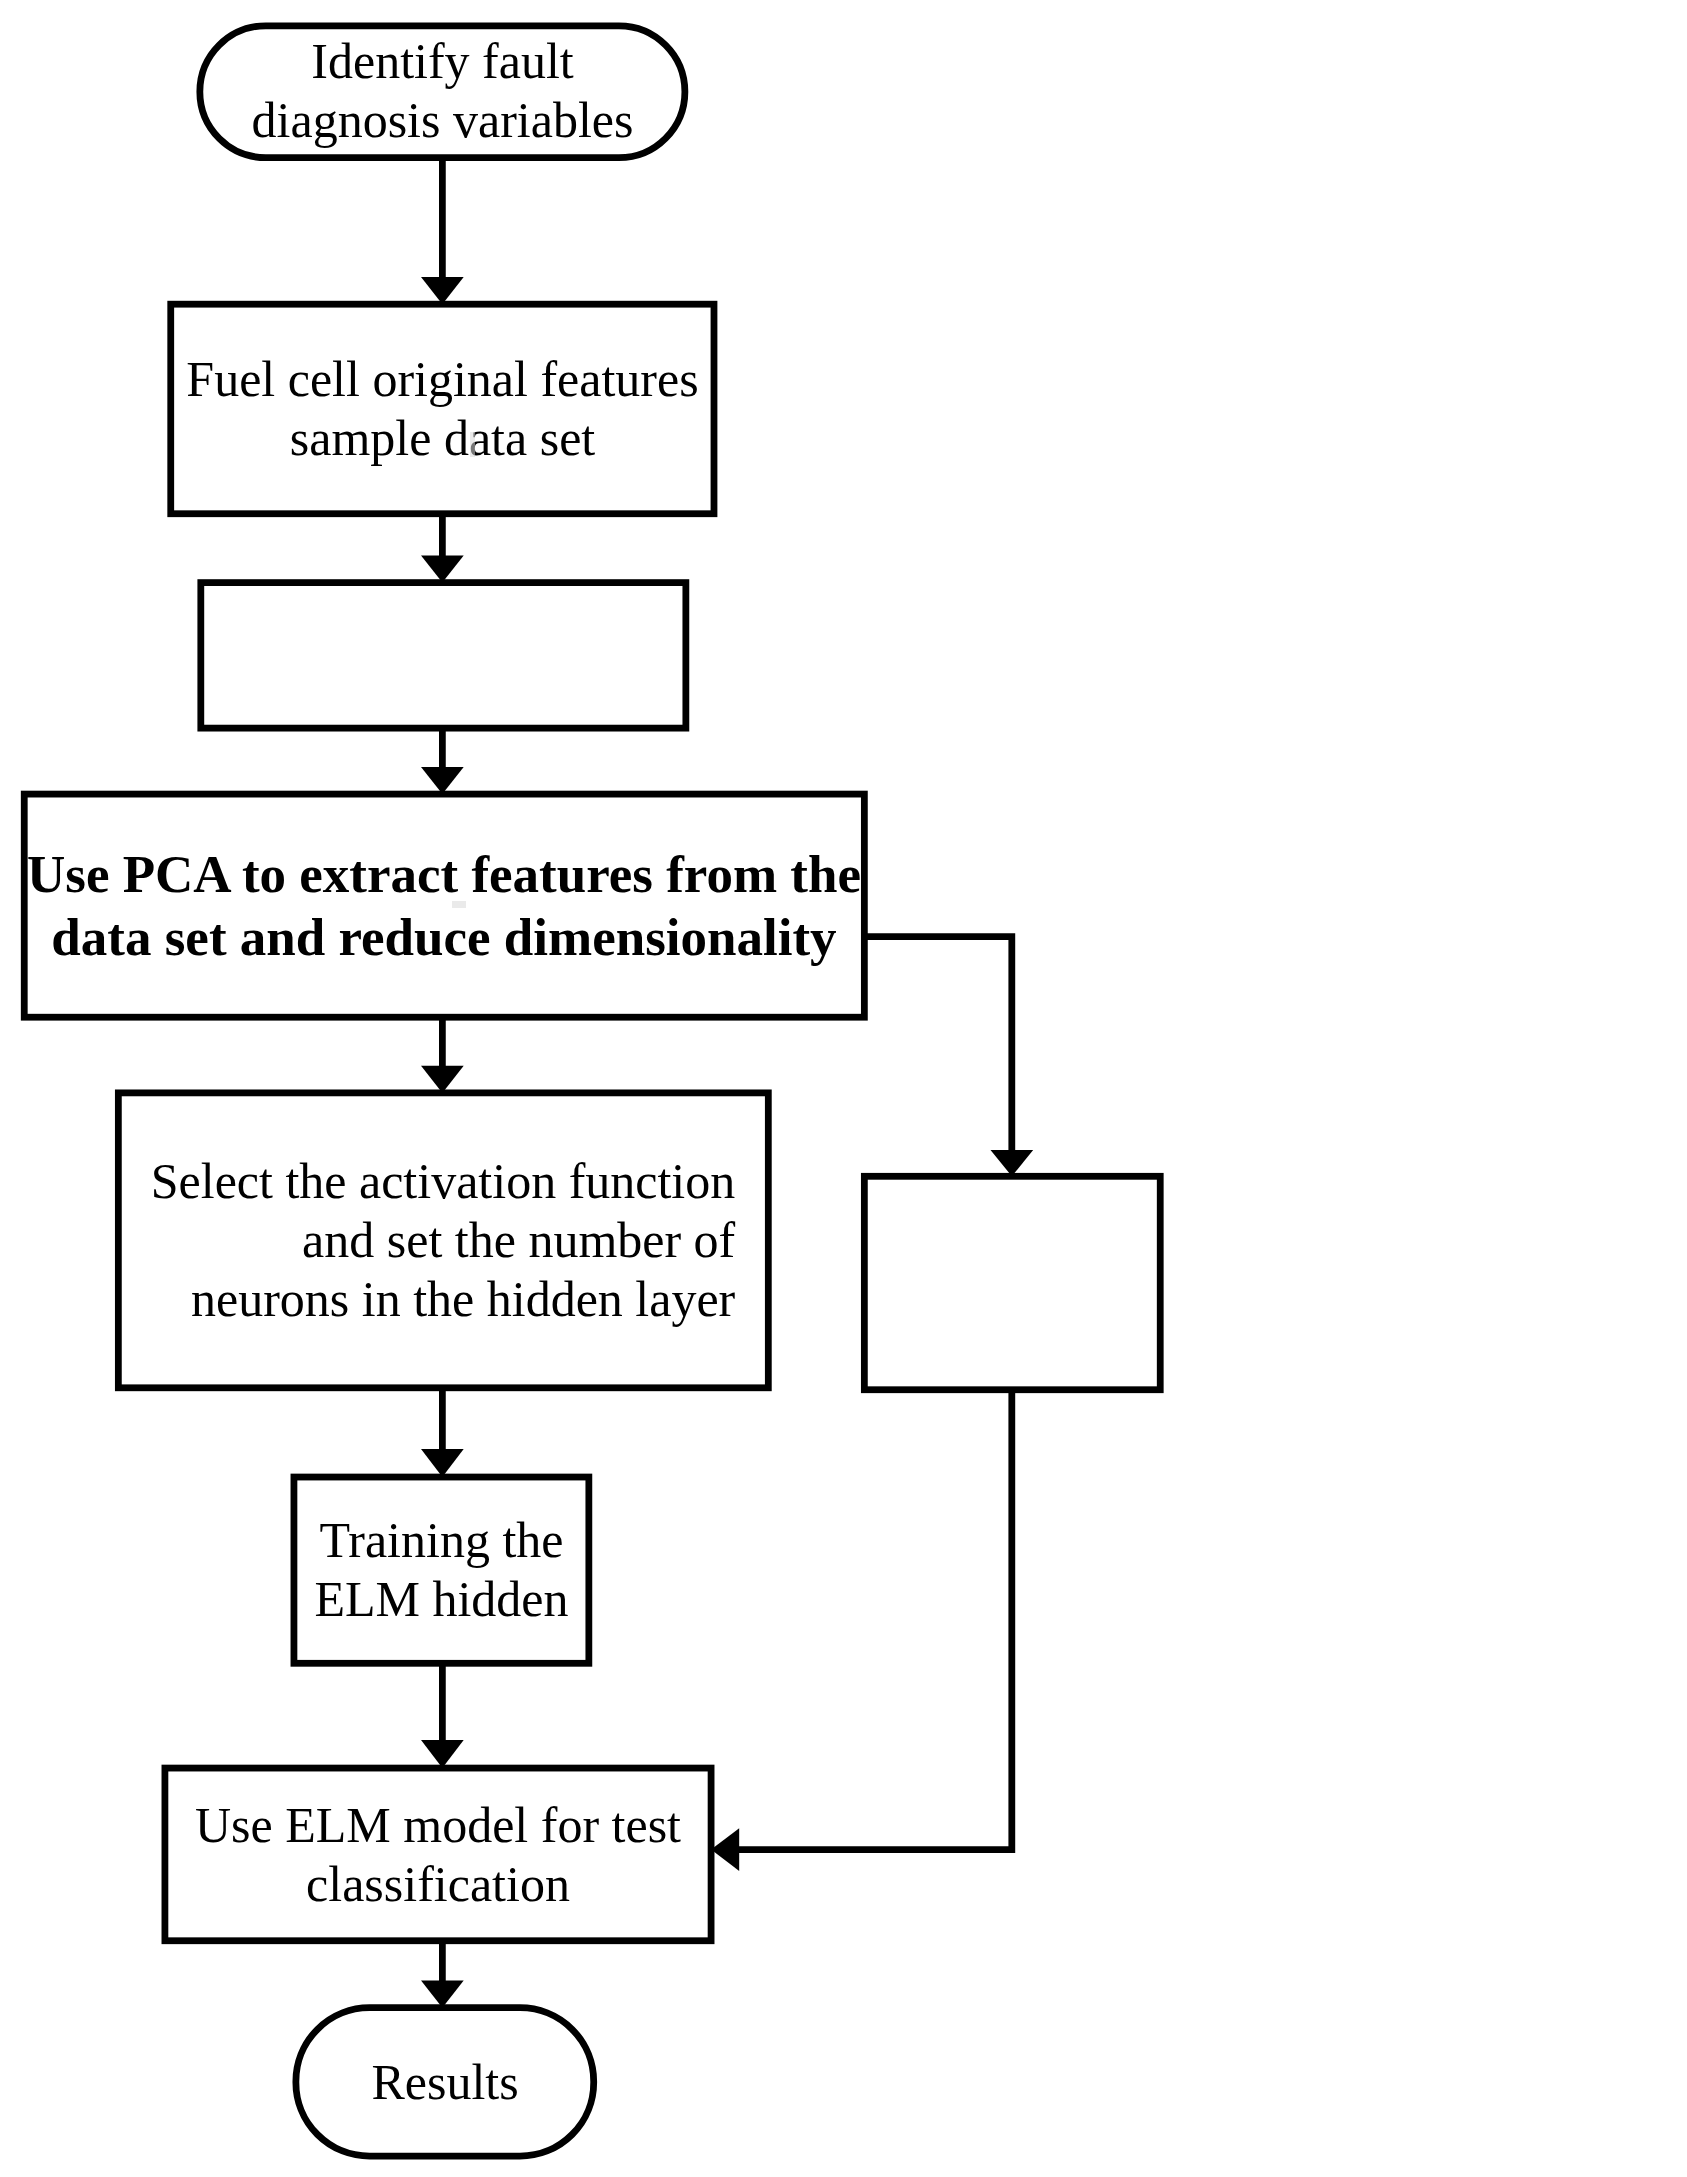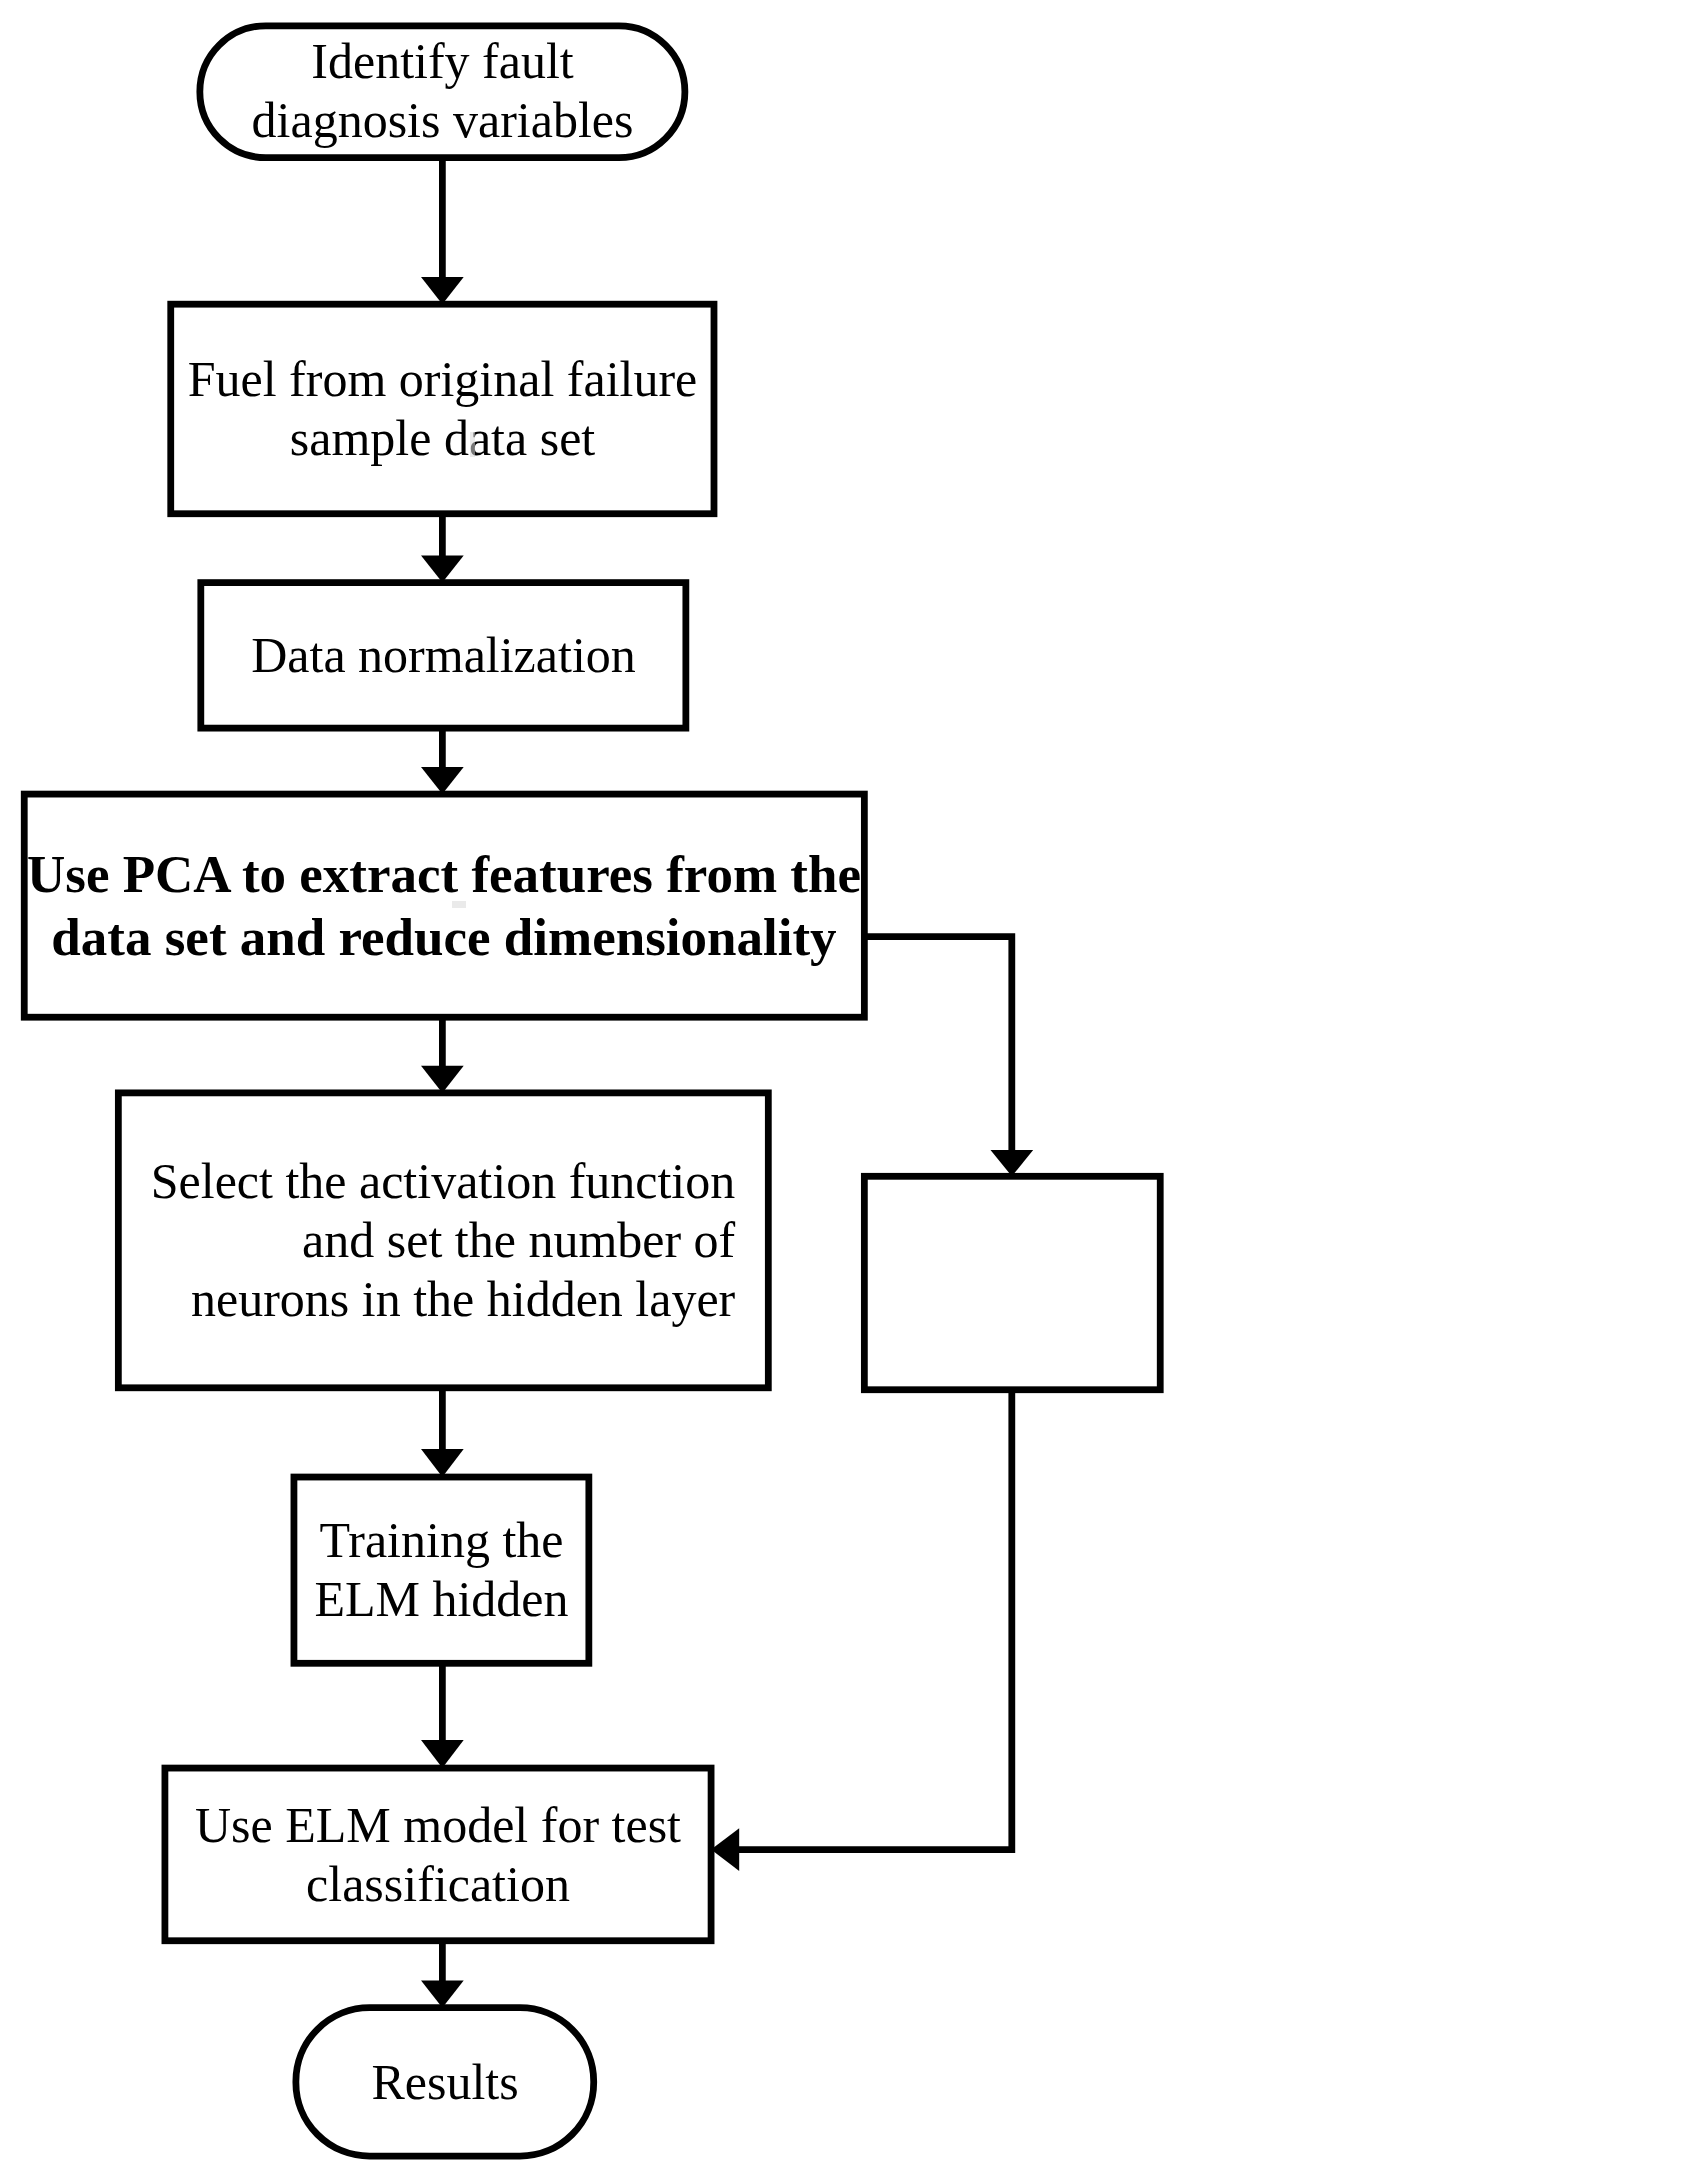--- a/index.html
+++ b/index.html
@@ -118,24 +118,23 @@
     <g>
       <line x1="456" y1="2000" x2="456" y2="2048" stroke="#000000" stroke-width="7"></line>
       <polygon points="434,2041 478,2041 456,2069" fill="#000000"></polygon>
     </g>
 
   </svg>
 
   <div class="node-label lbl-start" style="left:200px; top:25px; width:485px; height:132px;">Identify fault
 diagnosis variables</div>
 
-  <div class="node-label lbl-dataset" style="left:171px; top:304px; width:543px; height:210px;">Fuel from original failure
+  <div class="node-label lbl-dataset" style="left:171px; top:304px; width:543px; height:210px;">Fuel cell original features
 sample data set</div>
 
-  <div class="node-label lbl-norm" style="left:201px; top:582px; width:485px; height:146px;">Data normalization</div>
 
   <div class="node-label lbl-pca" style="left:24px; top:794px; width:840px; height:223px;">Use PCA to extract features from the
 data set and reduce dimensionality</div>
 
   <div class="node-label lbl-select" style="left:118px; top:1093px; width:650px; height:295px;text-align:right;">Select the activation function
 and set the number of
 neurons in the hidden layer</div>
 
 
   <div class="node-label lbl-train" style="left:294px; top:1477px; width:295px; height:186px;">Training the

